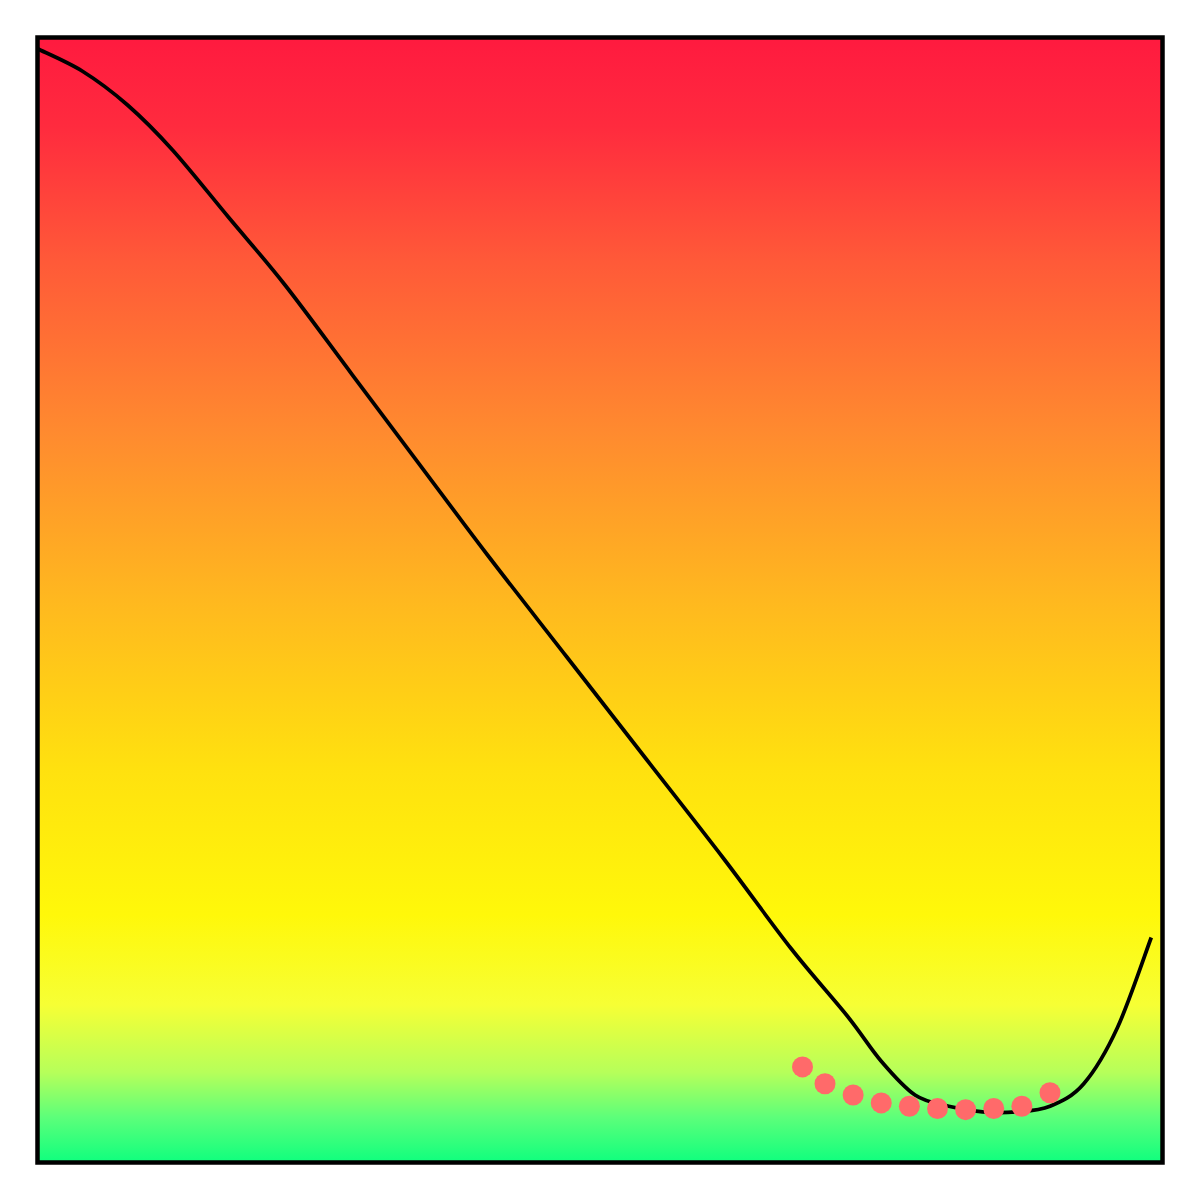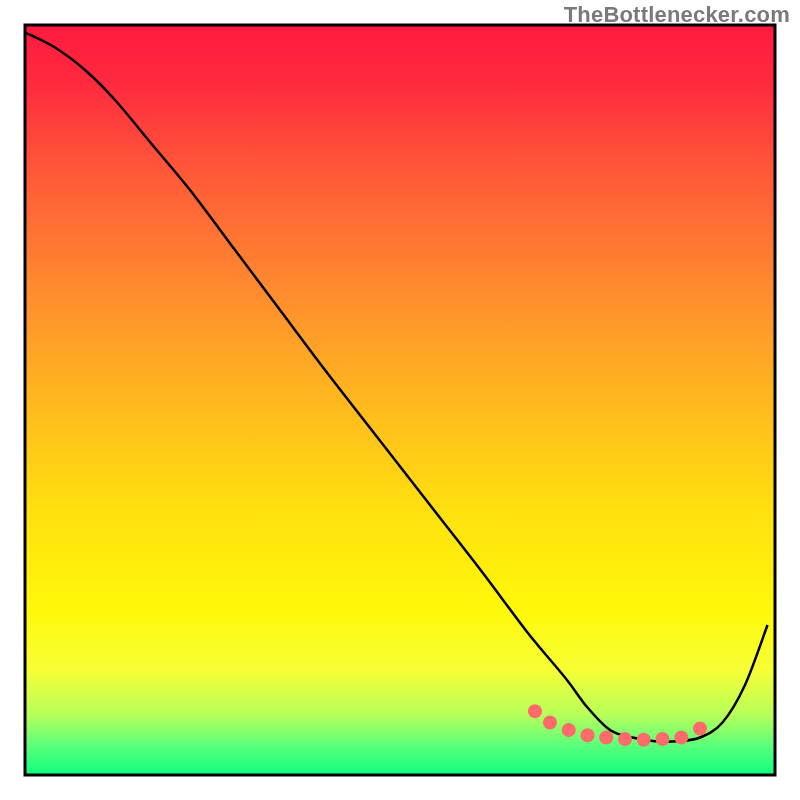--- a/index.html
+++ b/index.html
@@ -29,21 +29,20 @@
   svg.plot {
     position: absolute;
     left: 0;
     top: 0;
   }
 </style>
 </head>
 <body>
 
 <div class="wrap">
-  <div class="attribution">TheBottlenecker.com</div>
 
   <svg class="plot" width="800" height="800" viewBox="0 0 800 800">
 
     <defs>
       <linearGradient id="bg-grad" x1="0" y1="0" x2="0" y2="1">
           <stop offset="0%" stop-color="#ff1a3f"></stop>
           <stop offset="8%" stop-color="#ff2b3e"></stop>
           <stop offset="20%" stop-color="#ff5a38"></stop>
           <stop offset="35%" stop-color="#ff8a2f"></stop>
           <stop offset="50%" stop-color="#ffb81f"></stop>

